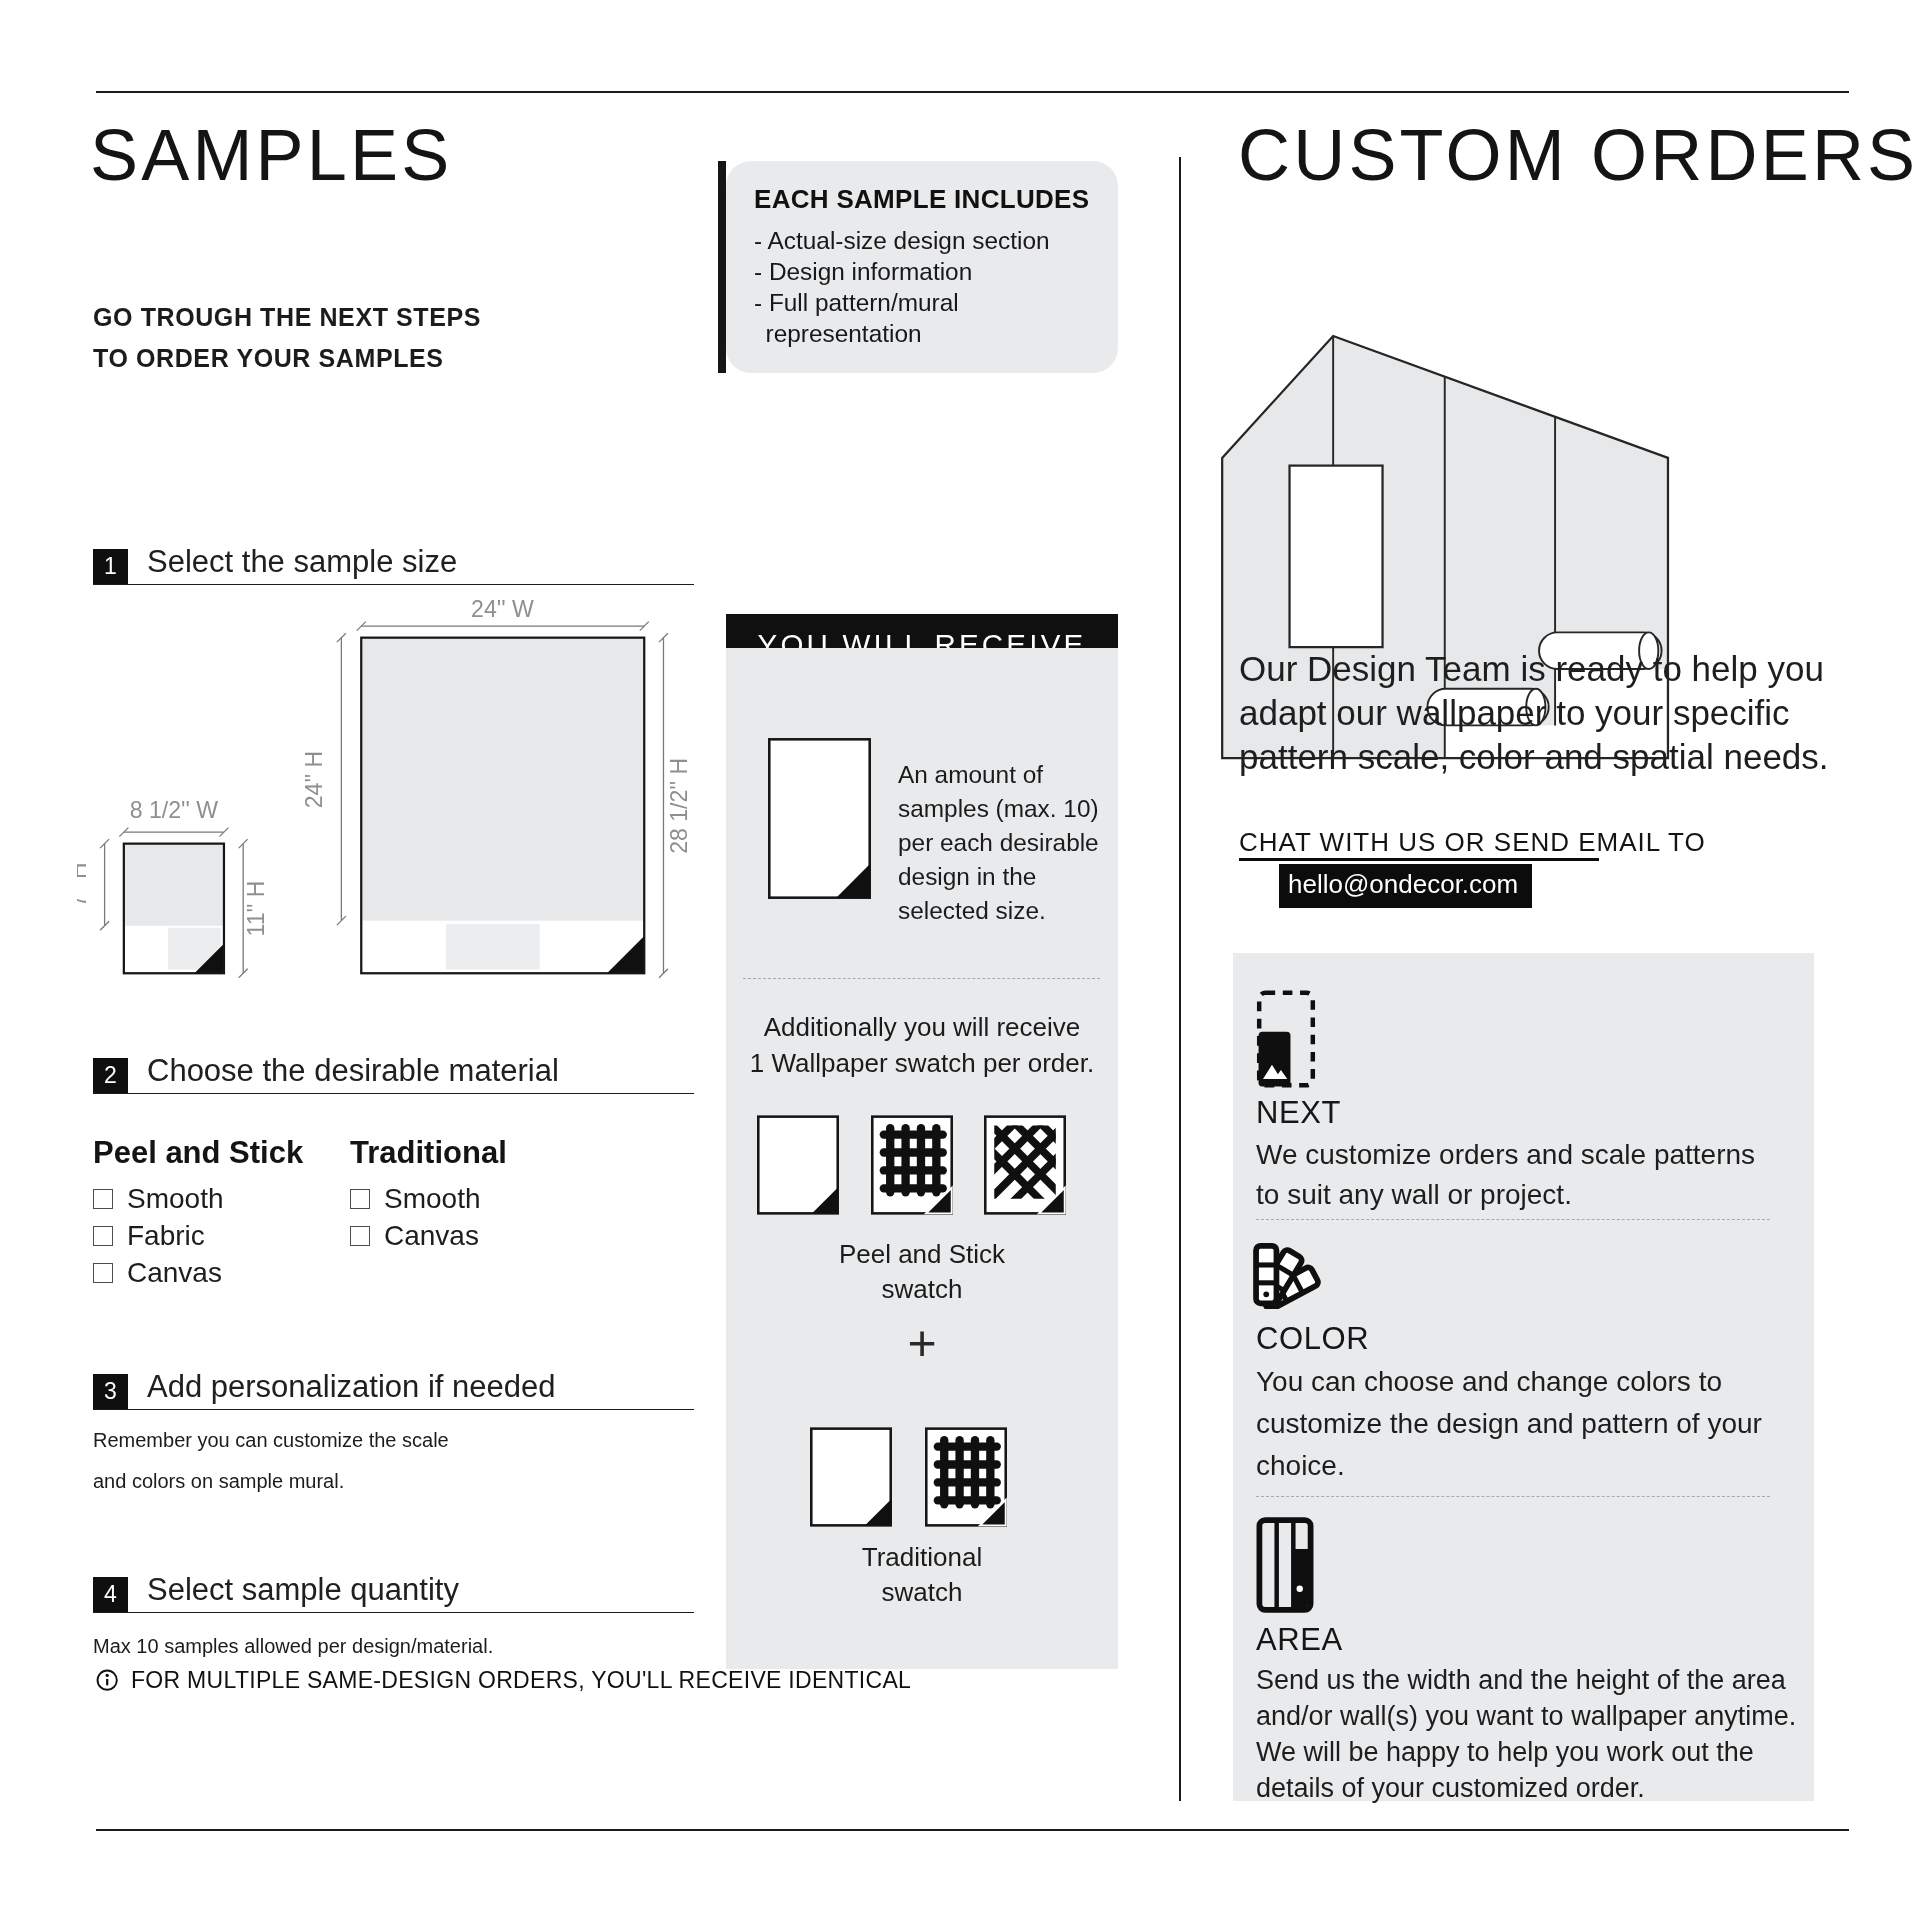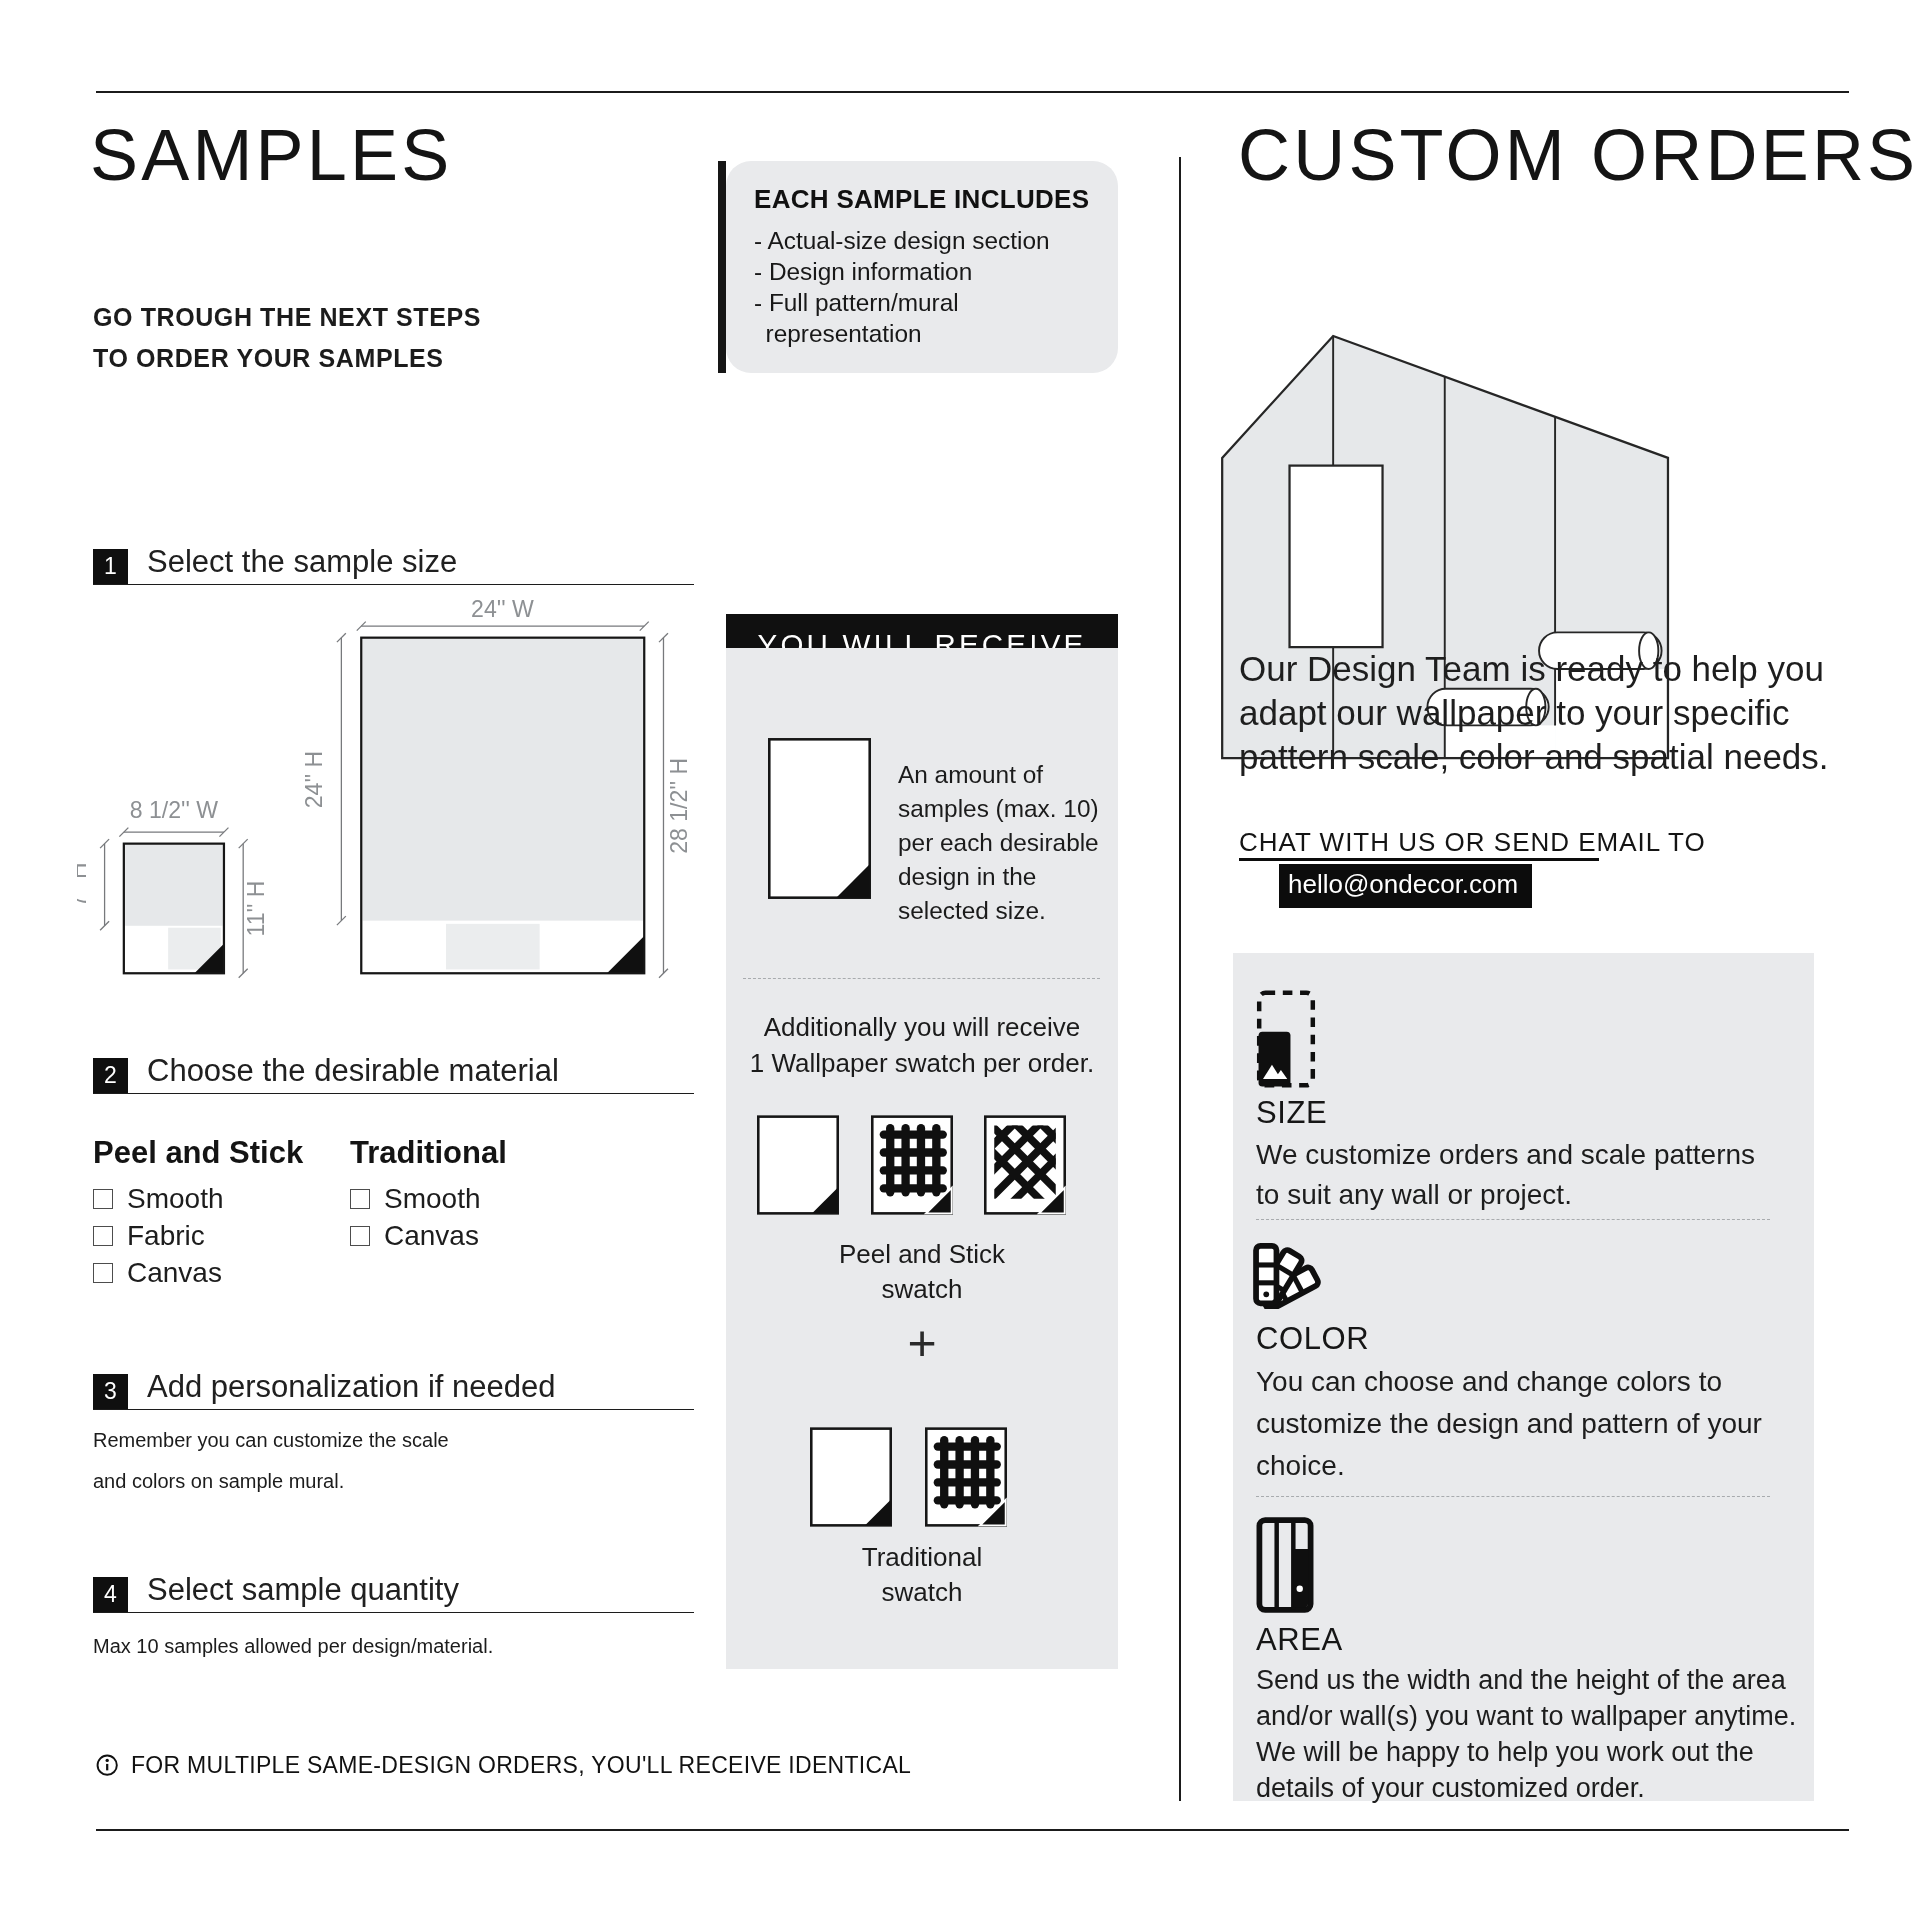--- a/index.html
+++ b/index.html
@@ -154,21 +154,21 @@
   <div>Remember you can customize the scale</div>
   <div>and colors on sample mural.</div>
 </div>
 
 <div class="abs step-head" style="left:93px;top:1572px;">
   <div class="step-num">4</div>
   <div class="step-label">Select sample quantity</div>
 </div>
 <div class="abs body-text" style="left:93px;top:1626px;">Max 10 samples allowed per design/material.</div>
 
-<div class="abs" style="left:95px;top:1749px;display:flex;align-items:flex-start;">
+<div class="abs" style="left:95px;top:1664px;display:flex;align-items:flex-start;">
   <svg width="24.4" height="24.4" viewBox="0 0 38 38" style="margin-top:3.9px;">
     <circle cx="19" cy="19" r="15" fill="none" stroke="#111" stroke-width="3"></circle>
     <line x1="19" y1="17" x2="19" y2="27" stroke="#111" stroke-width="3.5"></line>
     <circle cx="19" cy="11.5" r="2.6" fill="#111"></circle>
   </svg>
   <div class="note-text" style="margin-left:11.6px;">
     <div>FOR MULTIPLE SAME-DESIGN ORDERS, YOU'LL RECEIVE IDENTICAL</div>
   </div>
 </div>
 
@@ -308,21 +308,21 @@
 <div class="abs email" style="left:1239px;top:864px;">hello@ondecor.com</div>
 
 <div class="abs panel" style="left:1233px;top:953px;width:581px;height:848px;"></div>
 
 <svg class="abs" style="left:1256px;top:989px;" width="60" height="100" viewBox="0 0 94 155">
   <rect x="5" y="5" width="84" height="145" rx="10" fill="none" stroke="#0f0f0f" stroke-width="7" stroke-dasharray="15 12"></rect>
   <rect x="4" y="66" width="50" height="86" rx="6" fill="#0f0f0f"></rect>
   <polygon points="11,140 25,118 39,140" fill="#ffffff"></polygon>
   <polygon points="29,140 39,126 49,140" fill="#ffffff"></polygon>
 </svg>
-<div class="abs card-h" style="left:1256px;top:1095px;">SIZE</div>
+<div class="abs card-h" style="left:1256px;top:1095px;">NEXT</div>
 <div class="abs card-text" style="left:1256px;top:1135px;font-size:28px;line-height:40px;">
   <div>We customize orders and scale patterns</div>
   <div>to suit any wall or project.</div>
 </div>
 <div class="abs dashed" style="left:1256px;top:1219px;width:514px;"></div>
 
 <svg class="abs" style="left:1252px;top:1242px;" width="77" height="67" viewBox="0 0 120 105">
   <g transform="rotate(62 22 92)">
     <rect x="6" y="6" width="32" height="90" rx="7" fill="#ffffff" stroke="#0f0f0f" stroke-width="9"></rect>
     <line x1="6" y1="36" x2="38" y2="36" stroke="#0f0f0f" stroke-width="8"></line>

